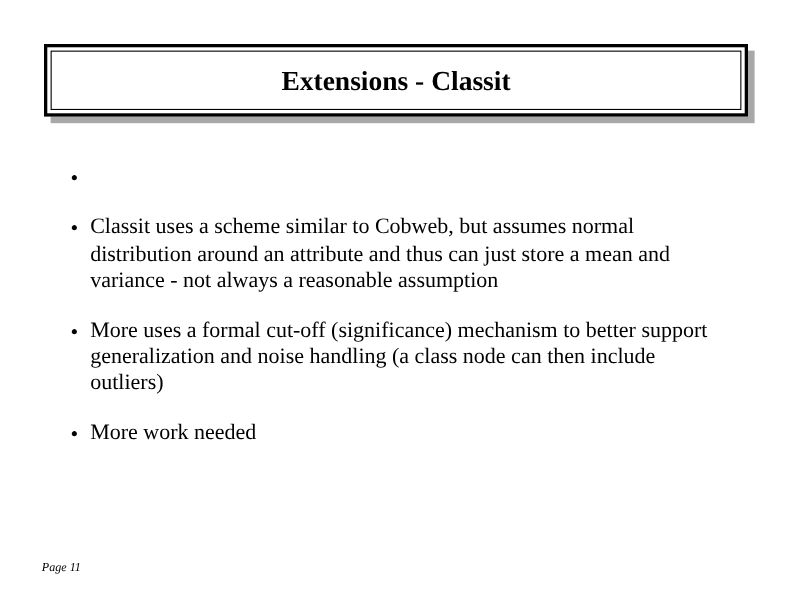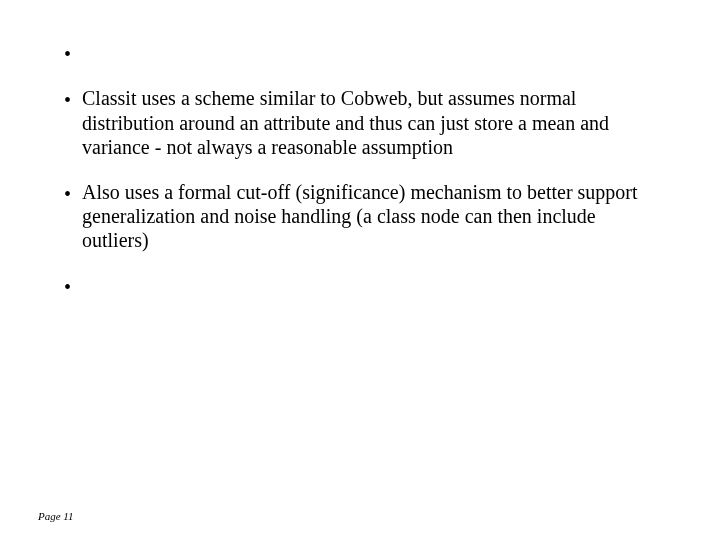--- a/index.html
+++ b/index.html
@@ -83,35 +83,42 @@
   }
   .footer-right {
     font-style: italic;
   }
 </style>
 </head>
 <body>
 
 <div class="slide">
 
+  <div class="title-wrap">
+    <div class="title-shadow"></div>
+    <div class="title-box">
+      <div class="title-text">Extensions - Classit</div>
+    </div>
+  </div>
 
   <div class="bullets">
     <div class="bullet">
       <div class="dot">•</div>
     </div>
     <div class="bullet">
       <div class="dot">•</div>
       <div class="bt">Classit uses a scheme similar to Cobweb, but assumes normal distribution around an attribute and thus can just store a mean and variance - not always a reasonable assumption</div>
     </div>
     <div class="bullet">
       <div class="dot">•</div>
-      <div class="bt">Also uses a formal cut-off (significance) mechanism to better support generalization and noise handling (a class node can then include outliers)</div>
+      <div class="bt">More uses a formal cut-off (significance) mechanism to better support generalization and noise handling (a class node can then include outliers)</div>
     </div>
     <div class="bullet">
       <div class="dot">•</div>
+      <div class="bt">More work needed</div>
     </div>
   </div>
 
   <div class="footer">
     <div class="footer-right">Page 11</div>
   </div>
 
 </div>
 
 </body></html>

